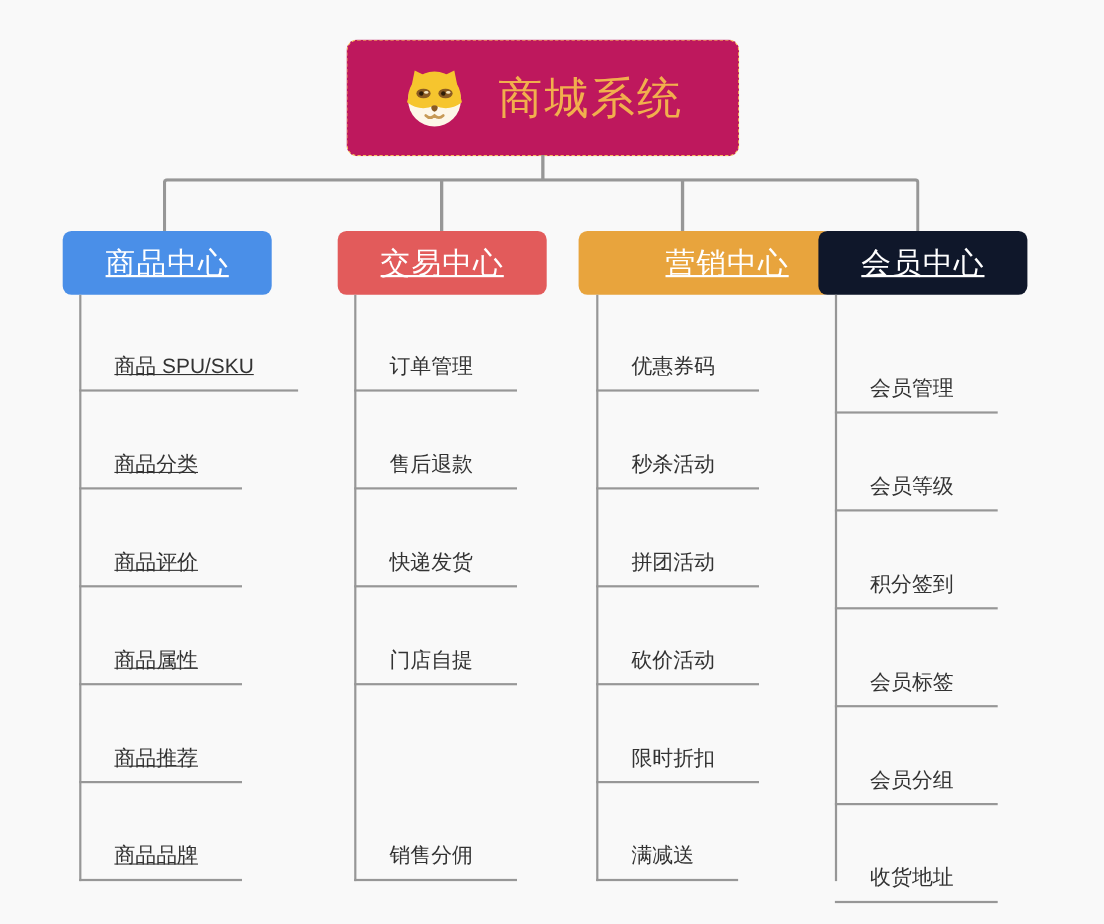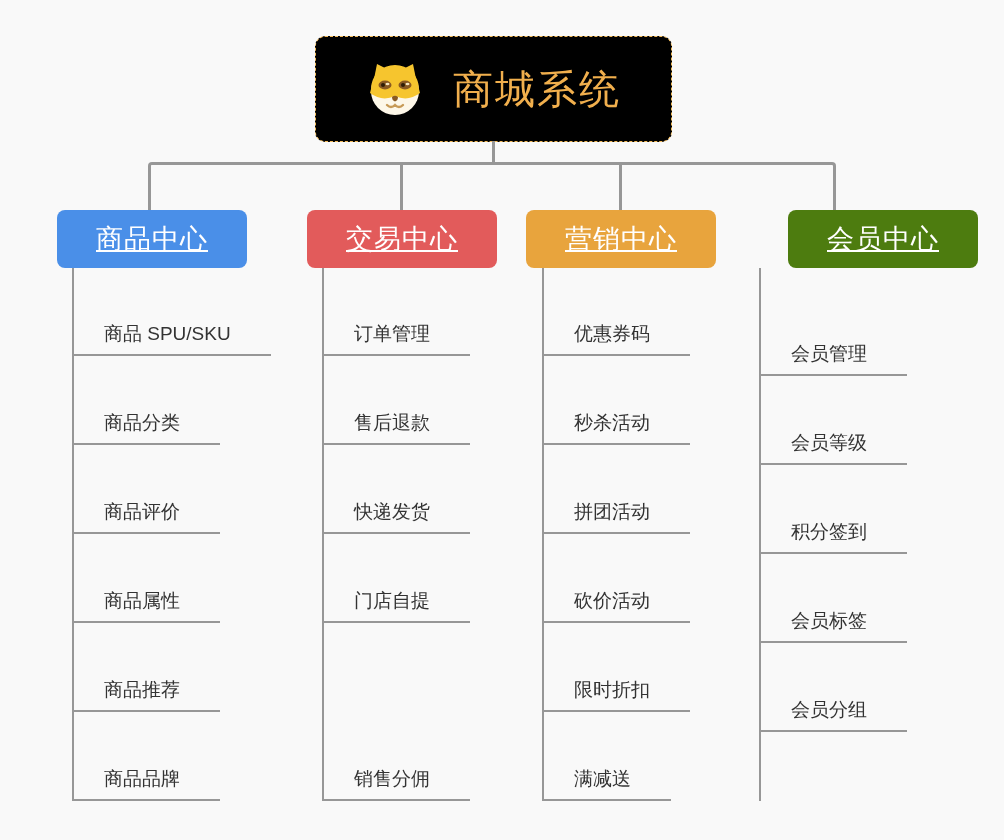--- a/index.html
+++ b/index.html
@@ -7,21 +7,21 @@
     width:1004px;height:840px;
     background:#f9f9f9;
     font-family:"Liberation Sans","DejaVu Sans",sans-serif;
     overflow:hidden;
   }
   .canvas{position:relative;width:1004px;height:840px;background:#f9f9f9;}
 
   
   .root-node{
     position:absolute;left:315px;top:36px;width:355px;height:104px;
-    background:#000000;border:1px dashed #f6bd5a;border-radius:10px;
+    background:#be185d;border:1px dashed #f6bd5a;border-radius:10px;
     display:flex;align-items:center;justify-content:center;gap:29px;
   }
   .root-title{font-size:40px;letter-spacing:2px;color:#f1af4d;}
 
   
   .line{position:absolute;background:#979797;}
   .stem-root{left:492px;top:141px;width:3px;height:22px;}
   .bus{
     position:absolute;left:148px;top:162px;width:688px;height:48px;
     border-top:3px solid #979797;border-left:3px solid #979797;border-right:3px solid #979797;
@@ -50,21 +50,21 @@
   .trunk-3{left:759px;}
 
   
   .item{
     position:absolute;
     font-size:19px;line-height:26px;color:#333333;
     padding:0 40px 7px 32px;
     border-bottom:2px solid #979797;
     white-space:nowrap;
   }
-  .col-0{left:72px;}
+  .col-0{left:72px;text-decoration:underline;}
   .col-1{left:322px;}
   .col-2{left:542px;}
   .col-3{left:759px;margin-top:20px;}
   .row-0{top:321px;}
   .row-1{top:410px;}
   .row-2{top:499px;}
   .row-3{top:588px;}
   .row-4{top:677px;}
   .row-5{top:766px;}
 </style>
@@ -93,22 +93,22 @@
     <span class="root-title">商城系统</span>
   </div>
 
   <div class="line stem-root"></div>
   <div class="bus"></div>
   <div class="line stem stem-b1"></div>
   <div class="line stem stem-b2"></div>
 
   <div class="branch-box branch-0" style="background-color: rgb(74, 143, 232);">商品中心</div>
   <div class="branch-box branch-1" style="background-color: rgb(226, 91, 91);">交易中心</div>
-  <div class="branch-box branch-2" style="background-color: rgb(232, 164, 61);">营销中心</div>
-  <div class="branch-box branch-3" style="background-color: #4d7c0f; margin-left: 44px;">会员中心</div>
+  <div class="branch-box branch-2" style="background-color: rgb(232, 164, 61); padding-left: 40px;">营销中心</div>
+  <div class="branch-box branch-3" style="background-color: #0f172a;">会员中心</div>
 
   <div class="line trunk trunk-0"></div>
   <div class="line trunk trunk-1"></div>
   <div class="line trunk trunk-2"></div>
   <div class="line trunk trunk-3"></div>
 
   <div class="item col-0 row-0">商品 SPU/SKU</div>
   <div class="item col-0 row-1">商品分类</div>
   <div class="item col-0 row-2">商品评价</div>
   <div class="item col-0 row-3">商品属性</div>
@@ -126,14 +126,15 @@
   <div class="item col-2 row-2">拼团活动</div>
   <div class="item col-2 row-3">砍价活动</div>
   <div class="item col-2 row-4">限时折扣</div>
   <div class="item col-2 row-5">满减送</div>
 
   <div class="item col-3 row-0">会员管理</div>
   <div class="item col-3 row-1">会员等级</div>
   <div class="item col-3 row-2">积分签到</div>
   <div class="item col-3 row-3">会员标签</div>
   <div class="item col-3 row-4">会员分组</div>
+  <div class="item col-3 row-5">收货地址</div>
 
 </div>
 
 </body></html>

